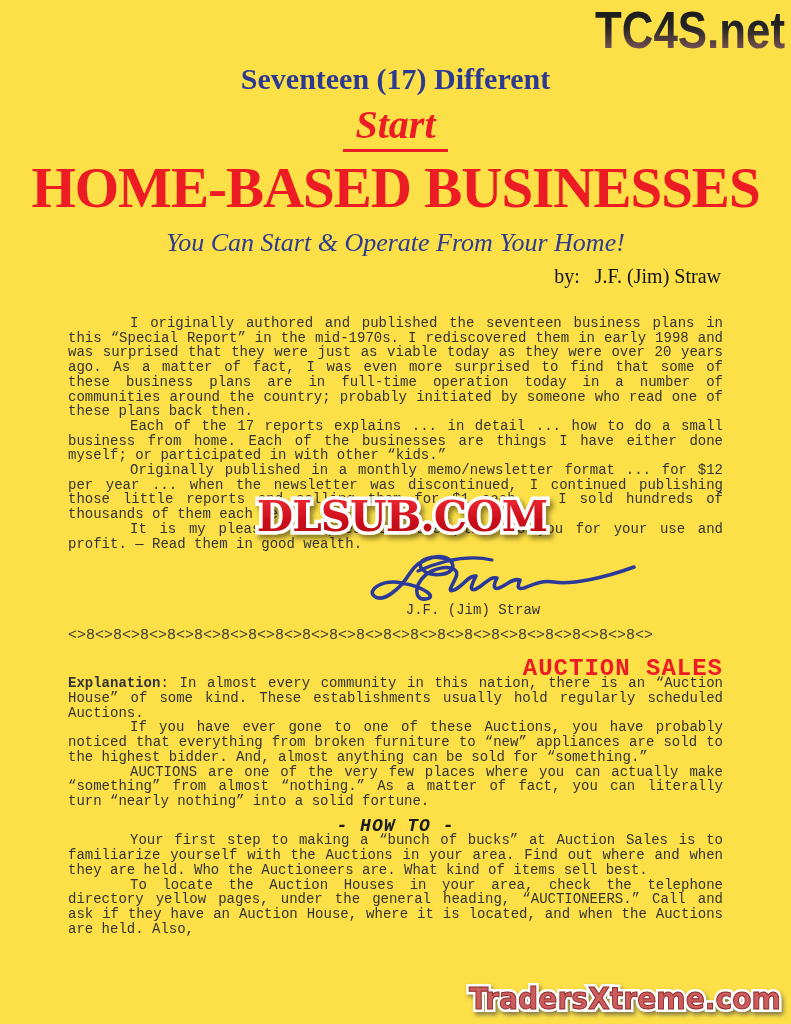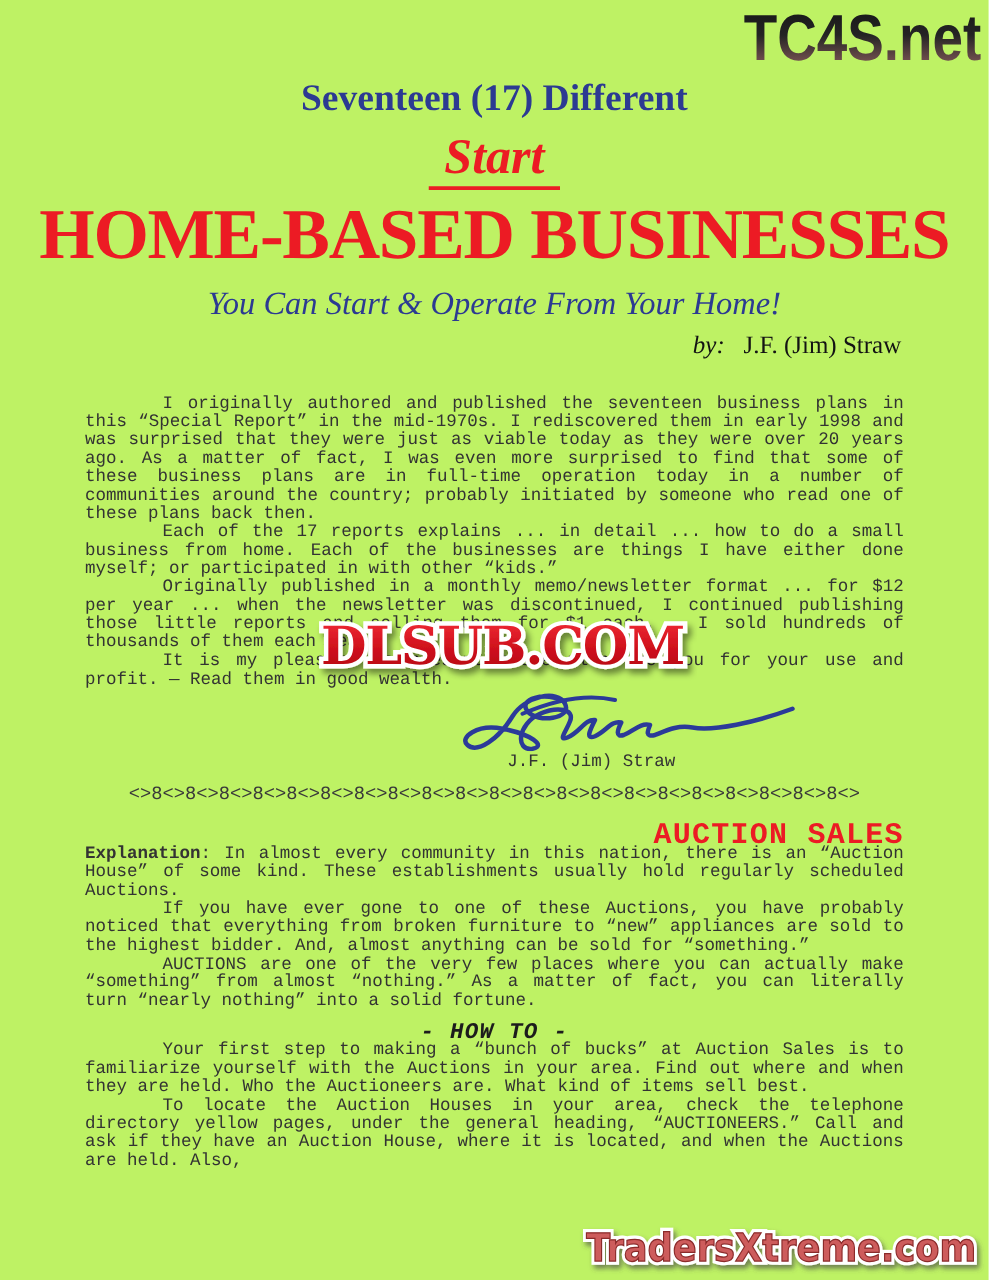--- a/index.html
+++ b/index.html
@@ -1,47 +1,47 @@
 <!DOCTYPE html>
 <html><head>
 <meta charset="utf-8">
 <style>
   html,body{margin:0;padding:0;background:#ffffff;}
-  .page{position:relative;width:791px;height:1024px;background:#bef264;overflow:hidden;
+  .page{position:relative;width:791px;height:1024px;background:#fde047;overflow:hidden;
         font-family:"Liberation Mono","DejaVu Sans Mono",monospace;}
 
   
   .tc4s{position:absolute;top:4px;right:2px;}
 
   
   .header{position:absolute;top:62px;left:0;right:0;text-align:center;
           font-family:"Liberation Serif","DejaVu Serif",serif;}
   .h-line1{font-size:30px;font-weight:bold;color:#2c3a92;}
   .h-real-wrap{margin-top:9px;}
   .h-real{display:inline-block;font-size:40px;font-weight:bold;font-style:italic;color:#ec1b24;
           border-bottom:3px solid #ec1b24;padding:0 12px 4px 12px;line-height:1.0;}
   .h-main{font-size:57px;font-weight:bold;color:#ec1b24;margin-top:7px;line-height:1.02;letter-spacing:-1px;}
   .h-sub{font-size:26px;font-style:italic;color:#2c3a92;margin-top:11px;}
   .h-by{font-size:20px;color:#131313;text-align:right;padding-right:70px;margin-top:7px;}
-  .h-by .by{font-style:italic;}
+  .h-by .by{}
   .h-by .name{margin-left:15px;}
 
   
   .content{position:absolute;top:316px;left:68px;right:68px;
            font-size:14px;line-height:14.7px;color:#333333;text-align:justify;}
   .content p{margin:0;}
   .content > * + *{margin-top:7px;}
   p.ind{text-indent:62px;}
   .b{font-weight:bold;}
 
   .sig-block{margin-top:2px;}
   .sig-svg{display:block;margin-left:298px;width:272px;height:48px;}
   .sig-caption{margin-left:265px;width:280px;text-align:center;font-size:14px;color:#333333;margin-top:2px;}
 
-  .divider{margin-top:11px;text-align:center;font-size:15px;color:#3a3a3a;white-space:nowrap;}
+  .divider{margin-top:11px;font-size:15px;color:#3a3a3a;white-space:nowrap;}
 
   .auction-h{margin-top:18px;text-align:right;font-weight:bold;font-size:24px;
              color:#ec1b24;letter-spacing:1px;}
   .howto-h{margin-top:10px;text-align:center;font-weight:bold;font-size:18px;color:#1c1c1c;letter-spacing:1px;font-style:italic;}
 
   
   .dlsub{position:absolute;left:246px;top:485px;}
 
   
   .txt-logo{position:absolute;right:0;bottom:2px;}

